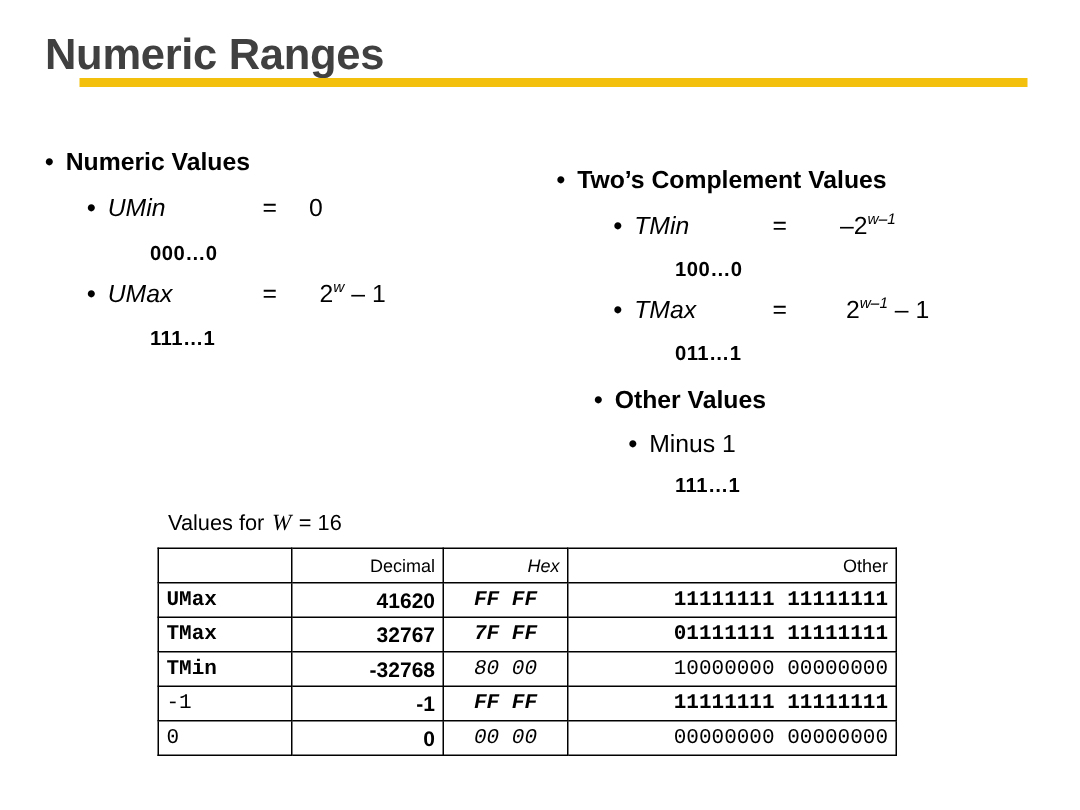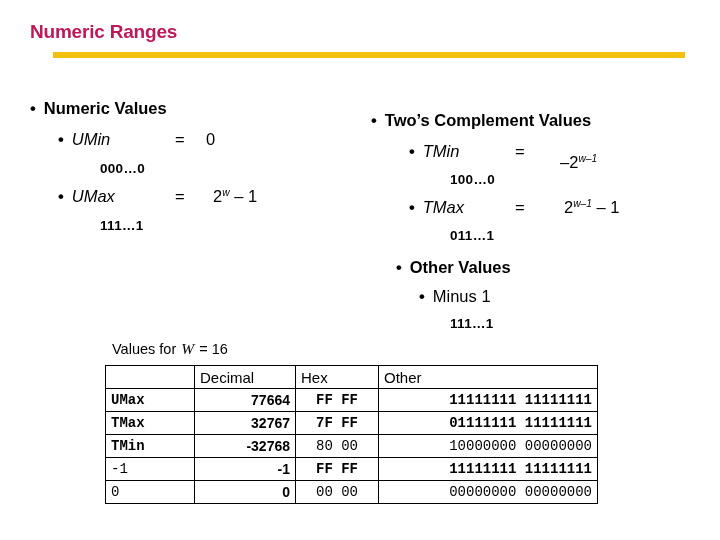--- a/index.html
+++ b/index.html
@@ -14,24 +14,24 @@
     overflow: hidden;
     font-family: "Liberation Sans", sans-serif;
     color: #000000;
   }
 
   
   #slide-title {
     position: absolute;
     left: 30px;
     top: 21px;
-    font-size: 19px;
+    font-size: 29px;
     font-weight: bold;
     letter-spacing: -0.2px;
-    color: #be185d;
+    color: #404040;
     white-space: nowrap;
   }
   #title-rule {
     position: absolute;
     left: 53px;
     top: 52px;
     width: 632px;
     height: 6px;
     background: #f3c10d;
   }
@@ -114,26 +114,26 @@
   #values-table td, #values-table th {
     border: 1.4px solid #000000;
     height: 22px;
     padding: 0 5px;
     font-size: 14px;
     line-height: 1;
   }
   #values-table th {
     font-family: "Liberation Sans", sans-serif;
     font-weight: normal;
-    font-size: 15px;
-    text-align: left;
+    font-size: 12px;
+    text-align: right;
   }
   .c-label  { width: 78px;  text-align: left; }
   .c-dec    { width: 90px;  text-align: right; }
-  .c-hex    { width: 72px;  text-align: center; }
+  .c-hex    { width: 72px;  text-align: center; font-style: italic; }
   .c-bin    { width: 208px; text-align: right; }
 
   .mono {
     font-family: "Liberation Mono", "DejaVu Sans Mono", monospace;
     font-size: 13.5px;
     letter-spacing: 0px;
   }
   .mono-b {
     font-family: "Liberation Mono", "DejaVu Sans Mono", monospace;
     font-size: 13.5px;
@@ -170,21 +170,21 @@
   <span class="col-eq eqsym" style="left:117px; top:0;">=</span>
   <span class="col-val val" style="left:155px; top:0;"><span>2</span><sup>w</sup><span> – 1</span></span>
 </div>
 <div class="bul bits" style="left:100px; top:219px;">111…1</div>
 
 <div class="bul lvl1 dot" style="left:371px; top:112px;">Two’s Complement Values</div>
 
 <div class="bul lvl2" style="left:409px; top:143px;">
   <span class="dot">TMin</span>
   <span class="col-eq eqsym" style="left:106px; top:0;">=</span>
-  <span class="col-val val" style="left:151px; top:11px;"><span>–</span><span>2</span><sup>w–1</sup></span>
+  <span class="col-val val" style="left:151px; top:0;"><span>–</span><span>2</span><sup>w–1</sup></span>
 </div>
 <div class="bul bits" style="left:450px; top:173px;">100…0</div>
 
 <div class="bul lvl2" style="left:409px; top:199px;">
   <span class="dot">TMax</span>
   <span class="col-eq eqsym" style="left:106px; top:0;">=</span>
   <span class="col-val val" style="left:155px; top:0;"><span></span><span>2</span><sup>w–1</sup><span> – 1</span></span>
 </div>
 <div class="bul bits" style="left:450px; top:229px;">011…1</div>
 
@@ -201,21 +201,21 @@
     <tr>
       <th class="c-label"></th>
       <th class="c-dec">Decimal</th>
       <th class="c-hex">Hex</th>
       <th class="c-bin">Other</th>
     </tr>
   </thead>
   <tbody>
     <tr>
       <td class="c-label mono-b">UMax</td>
-      <td class="c-dec dec-b">77664</td>
+      <td class="c-dec dec-b">41620</td>
       <td class="c-hex mono-b">FF FF</td>
       <td class="c-bin mono-b">11111111 11111111</td>
     </tr>
     <tr>
       <td class="c-label mono-b">TMax</td>
       <td class="c-dec dec-b">32767</td>
       <td class="c-hex mono-b">7F FF</td>
       <td class="c-bin mono-b">01111111 11111111</td>
     </tr>
     <tr>

